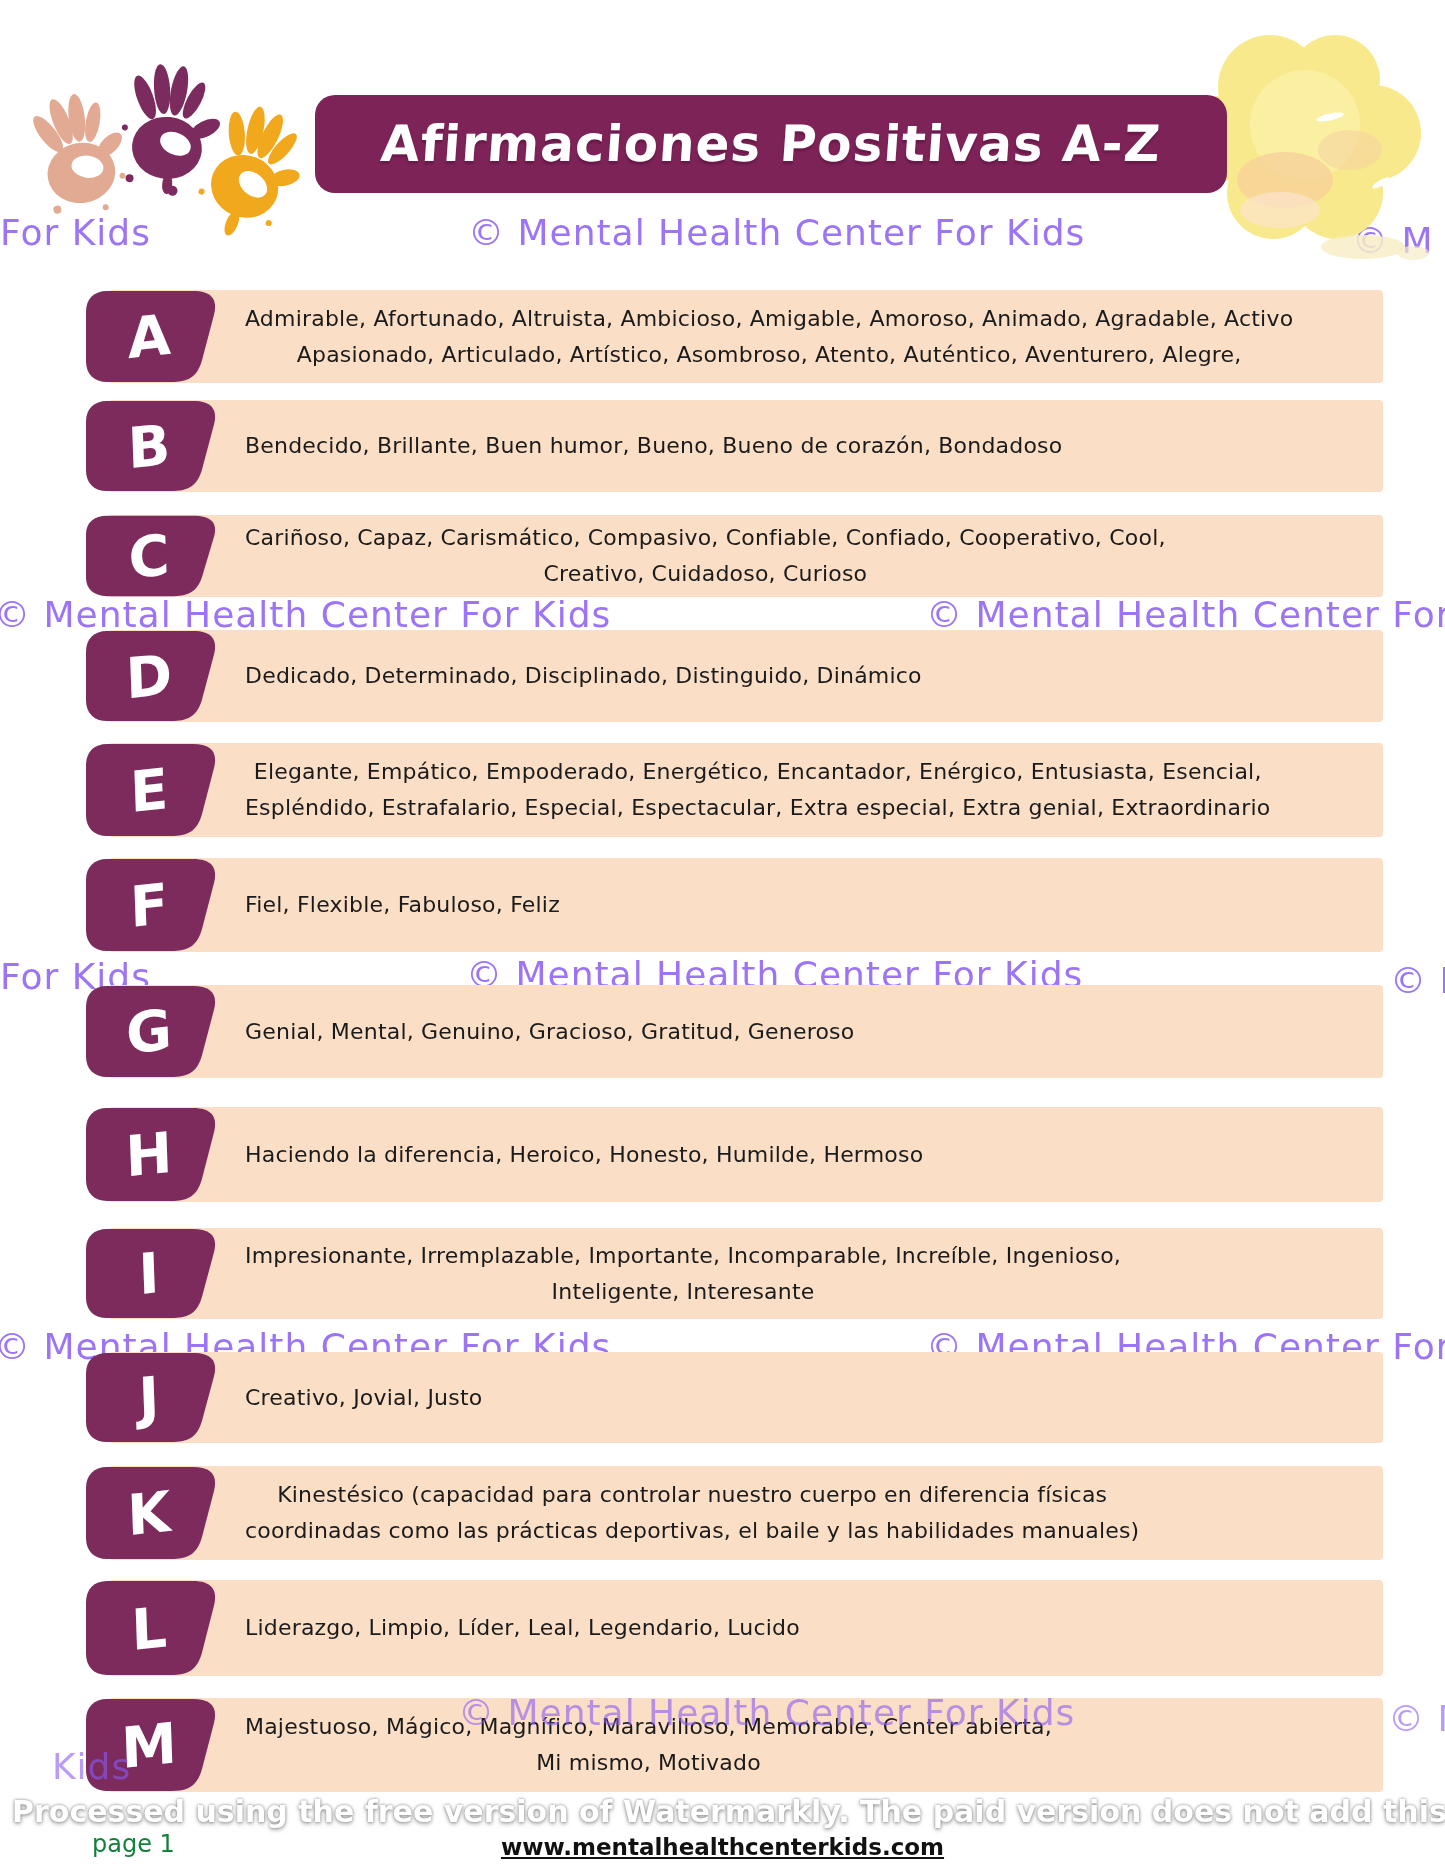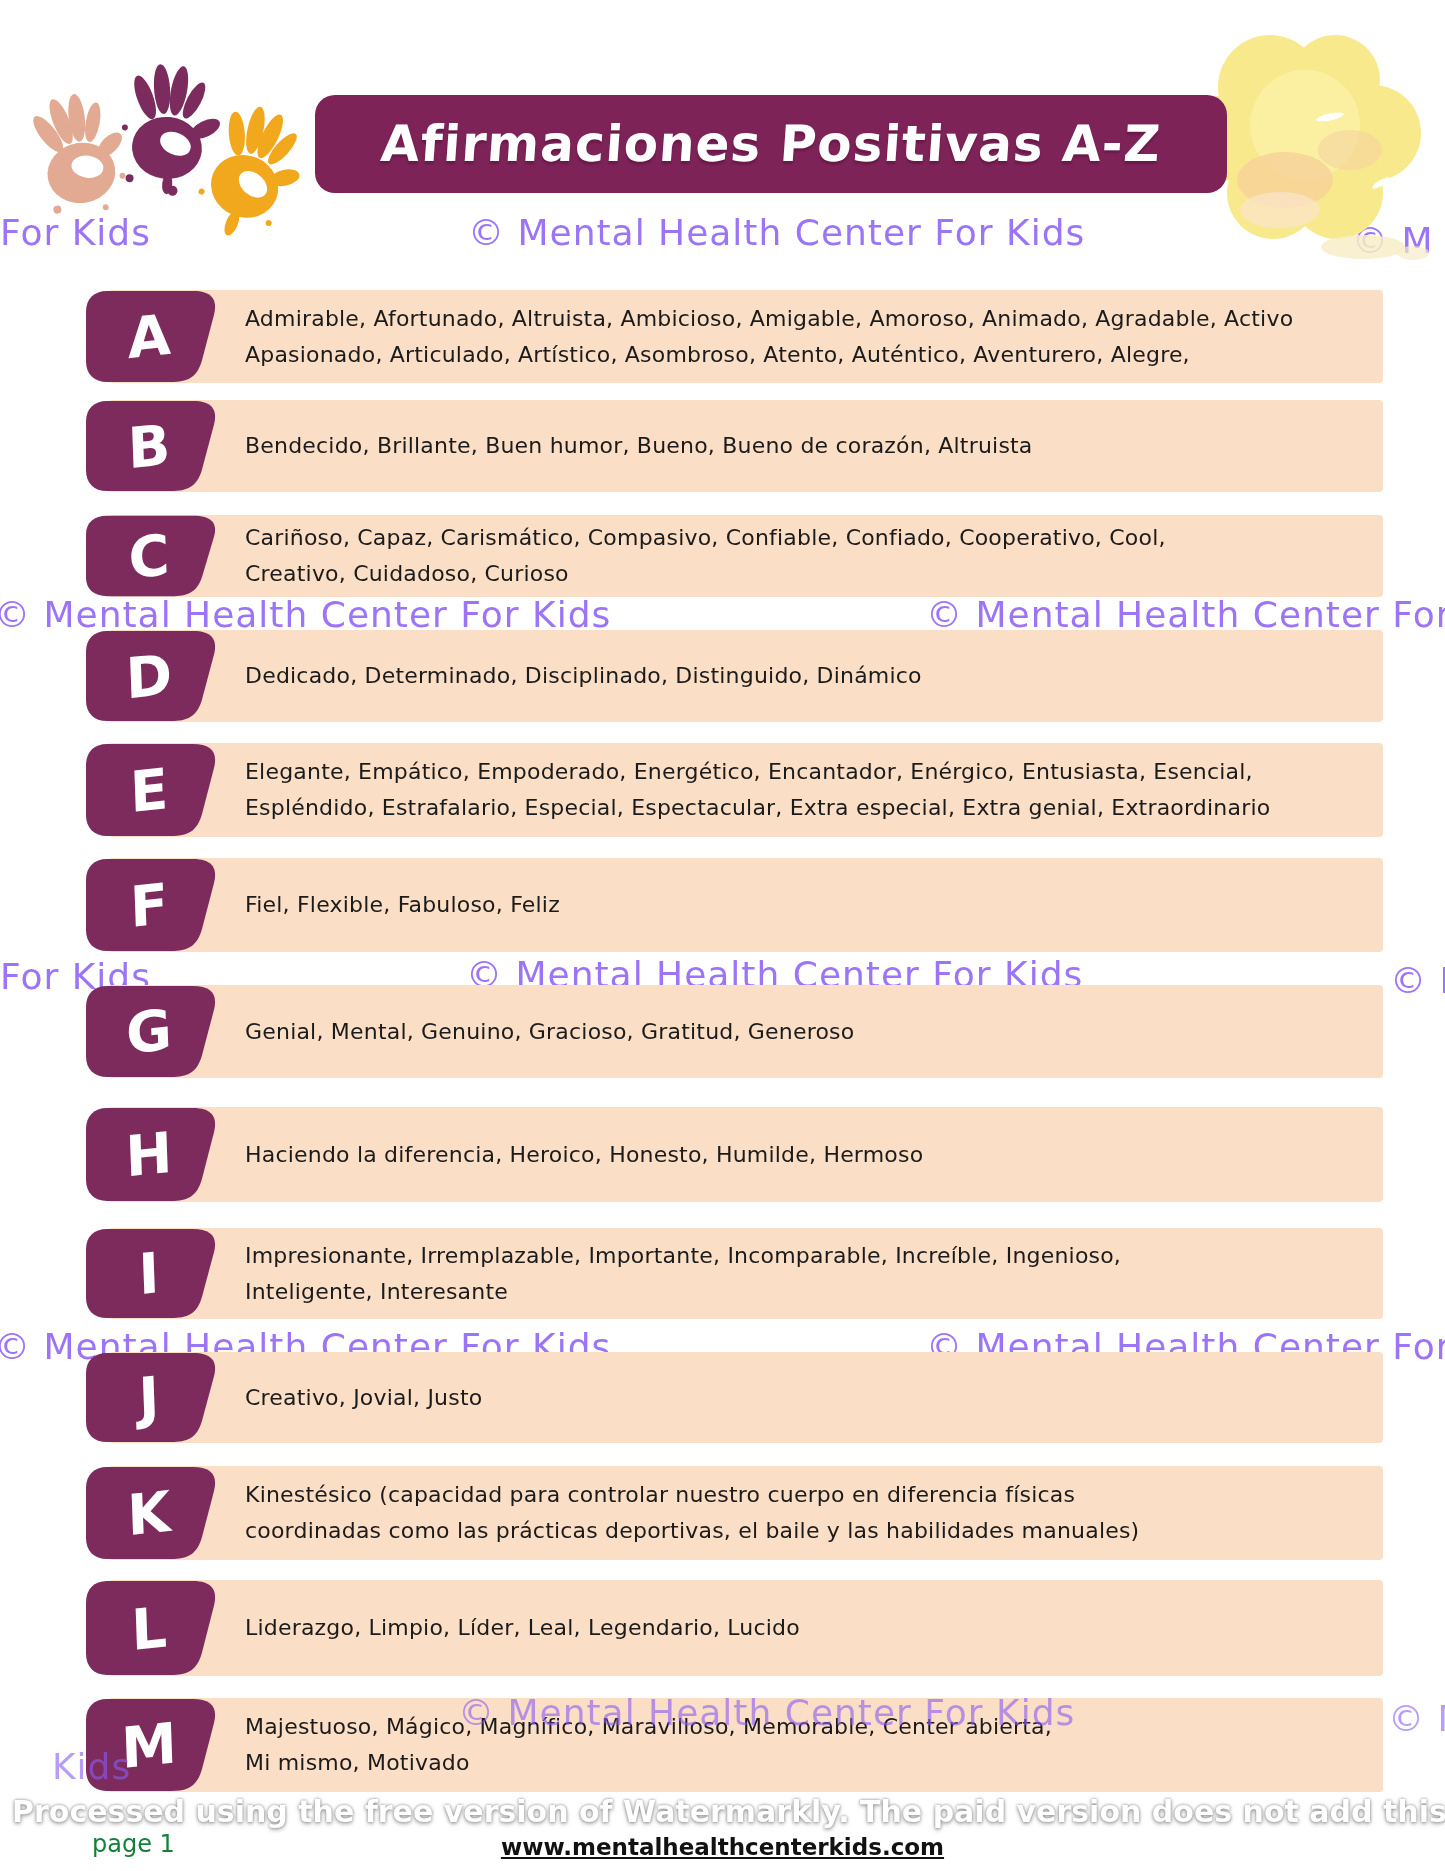--- a/index.html
+++ b/index.html
@@ -20,21 +20,21 @@
   .wm-front{z-index:3;opacity:.6;}
   #wm-processed{position:absolute;left:12px;top:1794px;width:1432px;z-index:4;
       color:#ffffff;font-size:30px;font-weight:bold;white-space:nowrap;
       text-shadow:0 0 3px rgba(125,125,125,.95),0 2px 4px rgba(120,120,120,.55);}
 
   
   .row{position:absolute;left:85px;width:1298px;z-index:1;}
   .rowbox{position:absolute;left:15px;right:0;top:0;bottom:0;background:#FBDEC6;
           border-radius:14px 4px 4px 14px;display:flex;align-items:center;}
   .words{padding-left:145px;padding-right:8px;font-size:22px;line-height:36px;color:#1b1b1b;
-         white-space:pre-line;letter-spacing:.2px;}
+         white-space:pre-line;letter-spacing:.2px;text-align:center;}
   .badge{position:absolute;left:0;top:0;width:148px;height:100%;}
   .letter{position:absolute;left:0;top:0;width:128px;height:100%;display:flex;align-items:center;
           justify-content:center;color:#ffffff;font-size:56px;font-weight:800;
           transform:rotate(-6deg) skewX(-4deg);}
 
   
   #page-label{position:absolute;left:92px;top:1830px;font-size:24px;color:#15803d;z-index:4;}
   #site-link{position:absolute;left:0;top:1834px;width:100%;text-align:center;z-index:4;}
   #site-link a{font-size:23px;font-weight:bold;color:#111;}
 
@@ -141,21 +141,21 @@
 Apasionado, Articulado, Artístico, Asombroso, Atento, Auténtico, Aventurero, Alegre,</div>
     </div>
     <svg class="badge" viewBox="0 0 148 94" preserveAspectRatio="none">
         <use href="#badgeShape" fill="#7D2B5C"></use>
       </svg>
     <span class="letter">A</span>
   </div>
 
   <div class="row" style="top:400px;height:92px;">
     <div class="rowbox">
-      <div class="words">Bendecido, Brillante, Buen humor, Bueno, Bueno de corazón, Altruista</div>
+      <div class="words">Bendecido, Brillante, Buen humor, Bueno, Bueno de corazón, Bondadoso</div>
     </div>
     <svg class="badge" viewBox="0 0 148 94" preserveAspectRatio="none">
         <use href="#badgeShape" fill="#7D2B5C"></use>
       </svg>
     <span class="letter">B</span>
   </div>
 
   <div class="row" style="top:515px;height:82px;">
     <div class="rowbox">
       <div class="words">Cariñoso, Capaz, Carismático, Compasivo, Confiable, Confiado, Cooperativo, Cool,

